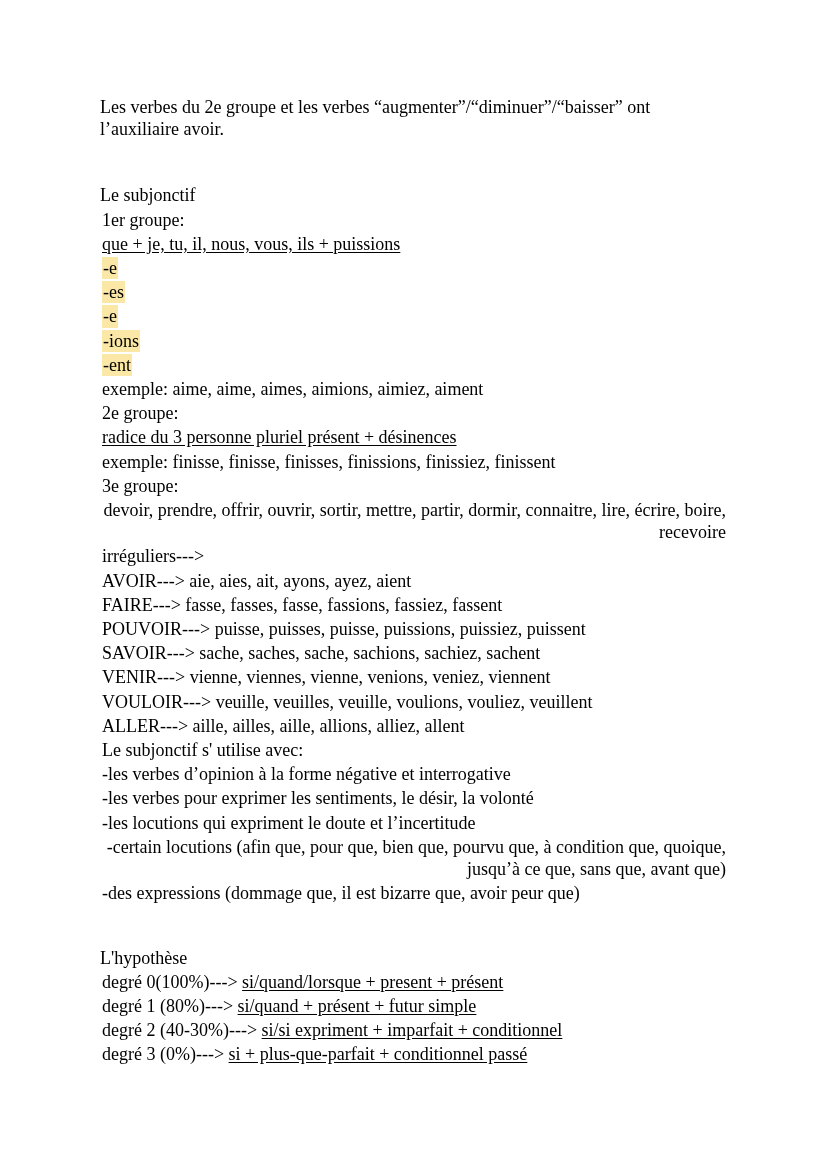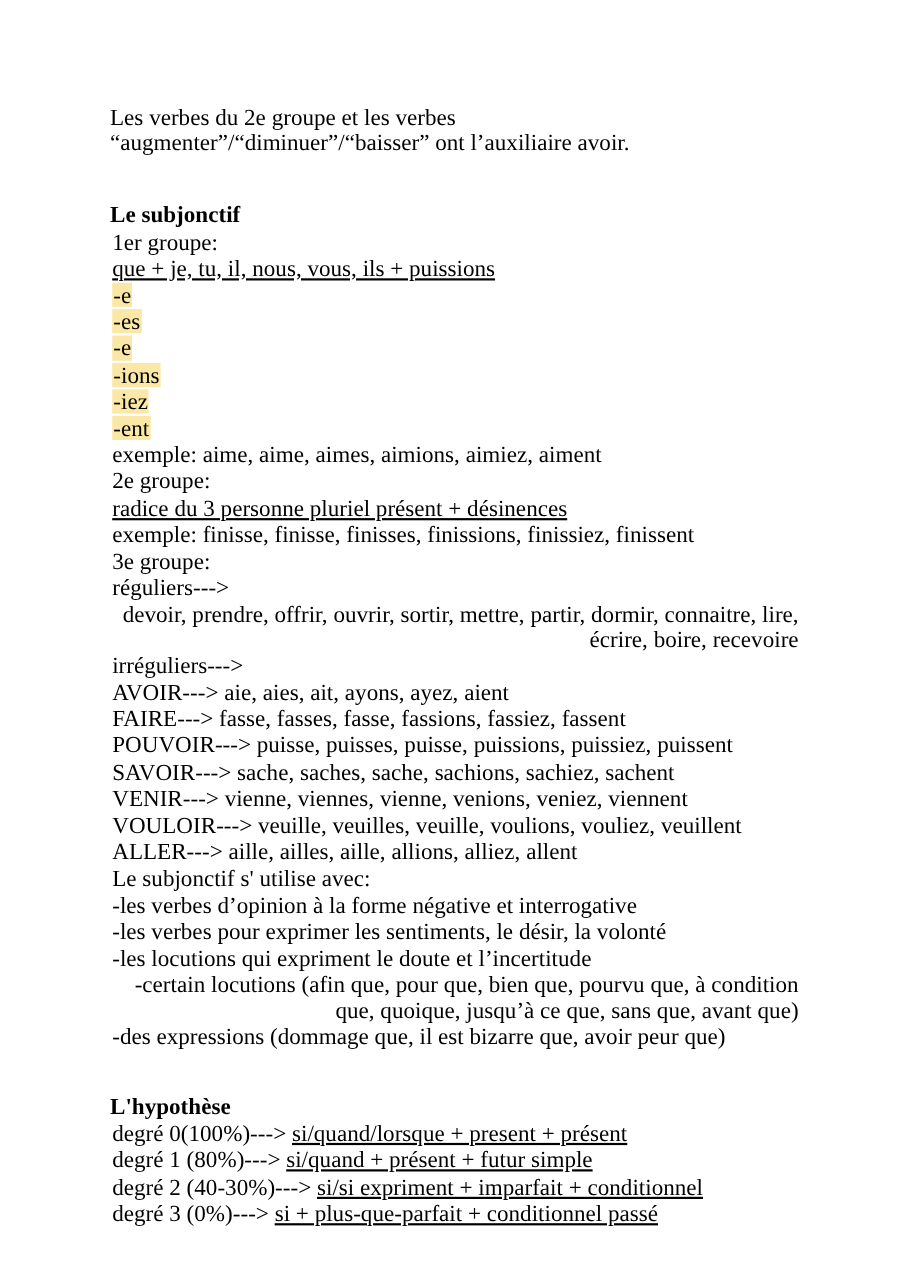--- a/index.html
+++ b/index.html
@@ -16,35 +16,35 @@
   }
   .page {
     position: relative;
     width: 828px;
     height: 1169px;
     background: #ffffff;
     box-sizing: border-box;
     padding: 96px 100px 40px 100px;
   }
   .doc {
-    font-size: 21px;
+    font-size: 18px;
     line-height: 22.2px;
   }
   .para {
     margin: 0;
     max-width: 600px;
   }
   .line {
     margin: 2px;
     white-space: pre-wrap;
   }
   .spacer-lg { height: 44px; }
   .spacer-md { height: 40px; }
   .heading {
-    font-weight: bold;
+    font-weight: normal;
     margin: 0;
   }
   .underline {
     text-decoration: underline;
     text-underline-offset: 2px;
   }
   .hl {
     background: #fce8a6;
     display: inline-block;
     padding: 0 1px;
@@ -66,28 +66,26 @@
 
     <div>
       <p class="heading">Le subjonctif</p>
 
       <p class="line">1er groupe:</p>
       <p class="line underline">que + je, tu, il, nous, vous, ils + puissions</p>
       <p class="line"><span class="hl">-e</span></p>
       <p class="line"><span class="hl">-es</span></p>
       <p class="line"><span class="hl">-e</span></p>
       <p class="line"><span class="hl">-ions</span></p>
-      <p class="line"><span class="hl">-iez</span></p>
       <p class="line"><span class="hl">-ent</span></p>
       <p class="line">exemple: aime, aime, aimes, aimions, aimiez, aiment</p>
       <p class="line">2e groupe:</p>
       <p class="line underline">radice du 3 personne pluriel présent + désinences</p>
       <p class="line">exemple: finisse, finisse, finisses, finissions, finissiez, finissent</p>
       <p class="line">3e groupe:</p>
-      <p class="line">réguliers---&gt;</p>
       <p class="line wrapline">devoir, prendre, offrir, ouvrir, sortir, mettre, partir, dormir, connaitre, lire, écrire, boire, recevoire</p>
       <p class="line">irréguliers---&gt;</p>
       <p class="line">AVOIR---&gt; aie, aies, ait, ayons, ayez, aient</p>
       <p class="line">FAIRE---&gt; fasse, fasses, fasse, fassions, fassiez, fassent</p>
       <p class="line">POUVOIR---&gt; puisse, puisses, puisse, puissions, puissiez, puissent</p>
       <p class="line">SAVOIR---&gt; sache, saches, sache, sachions, sachiez, sachent</p>
       <p class="line">VENIR---&gt; vienne, viennes, vienne, venions, veniez, viennent</p>
       <p class="line">VOULOIR---&gt; veuille, veuilles, veuille, voulions, vouliez, veuillent</p>
       <p class="line">ALLER---&gt; aille, ailles, aille, allions, alliez, allent</p>
       <p class="line">Le subjonctif s' utilise avec:</p>

